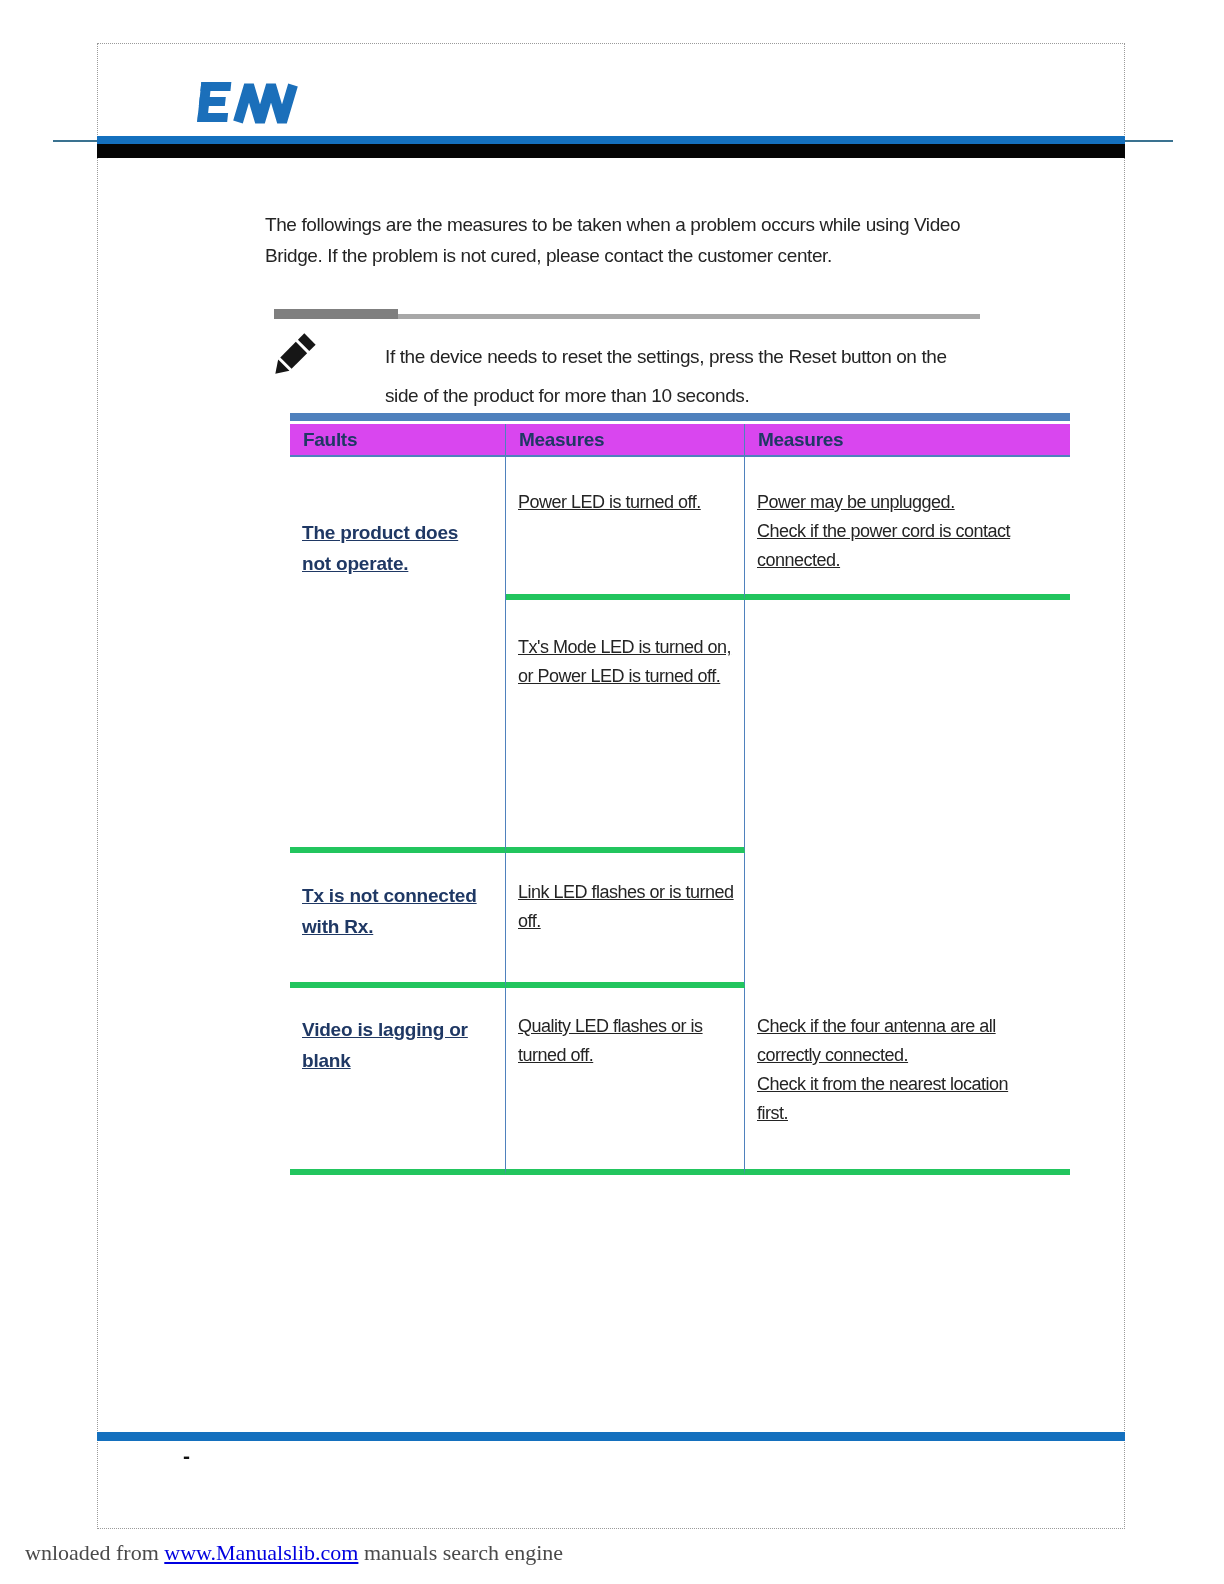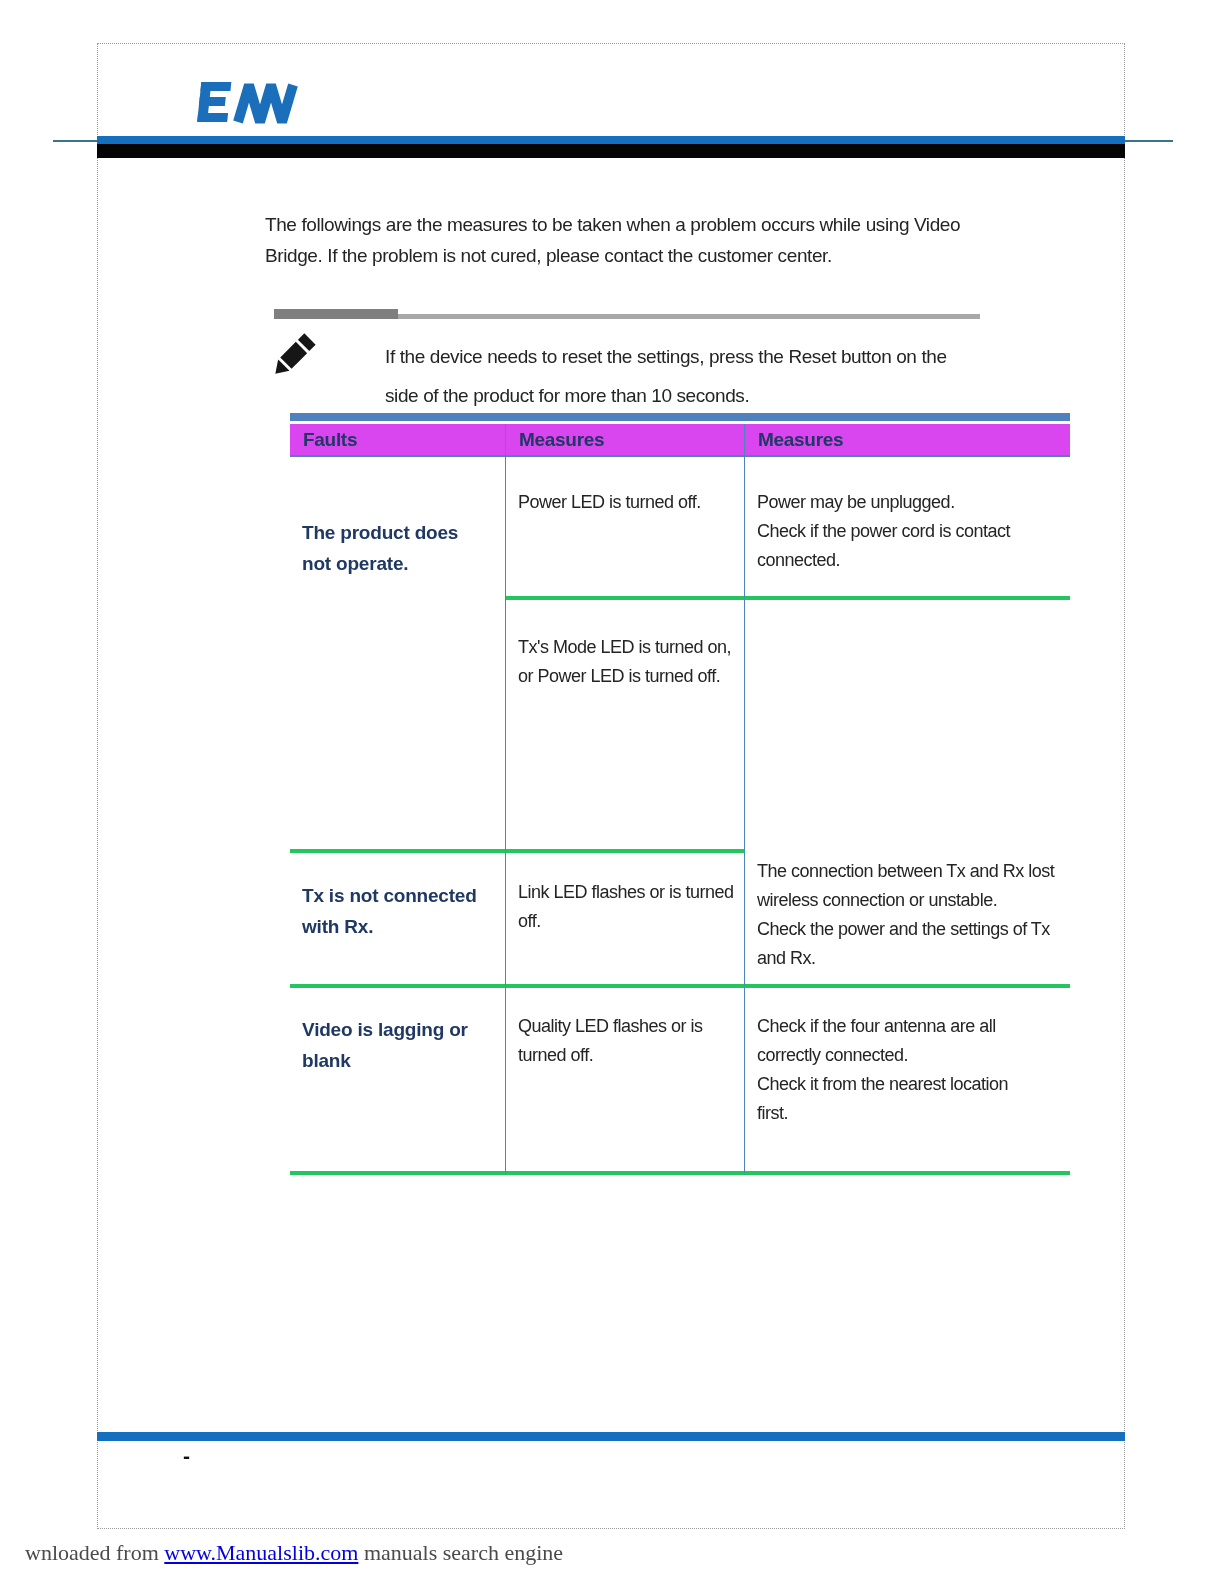--- a/index.html
+++ b/index.html
@@ -52,21 +52,21 @@
   }
   .cell{
     font-size:18px;line-height:29px;letter-spacing:-0.5px;
     white-space:pre-line;color:#242424;overflow:hidden;
   }
   .fault{
     font-weight:bold;color:#1F3864;font-size:19px;line-height:31px;
     letter-spacing:-0.2px;padding-left:12px;padding-right:8px;
   }
   .vline{border-right:1.5px solid #4F81BD;}
-  .hline{border-bottom:4px solid #22c55e;}
+  .hline{border-bottom:6px solid #22c55e;text-decoration:underline;}
   .c-fault1{grid-row:1 / span 2;grid-column:1;padding-top:60px;}
   .c-sym1a{grid-row:1;grid-column:2;padding:31px 8px 0 12px;}
   .c-mea1a{grid-row:1;grid-column:3;padding:31px 12px 0 12px;}
   .c-sym1b{grid-row:2;grid-column:2;padding:33px 8px 0 12px;}
   .c-mea1b{grid-row:2;grid-column:3;padding:33px 12px 0 12px;}
   .c-fault2{grid-row:3;grid-column:1;padding-top:27px;}
   .c-sym2{grid-row:3;grid-column:2;padding:25px 8px 0 12px;}
   .c-mea2{grid-row:3;grid-column:3;padding:4px 12px 0 12px;}
   .c-fault3{grid-row:4;grid-column:1;padding-top:26px;}
   .c-sym3{grid-row:4;grid-column:2;padding:24px 8px 0 12px;}
@@ -129,24 +129,20 @@
     <div class="cell vline hline c-sym1a">Power LED is turned off.</div>
     <div class="cell hline c-mea1a">Power may be unplugged.
 Check if the power cord is contact
 connected.</div>
     <div class="cell vline hline c-sym1b">Tx's Mode LED is turned on,
 or Power LED is turned off.</div>
     <div class="cell fault vline hline c-fault2">Tx is not connected
 with Rx.</div>
     <div class="cell vline hline c-sym2">Link LED flashes or is turned
 off.</div>
-    <div class="cell hline c-mea2">The connection between Tx and Rx lost
-wireless connection or unstable.
-Check the power and the settings of Tx
-and Rx.</div>
     <div class="cell fault vline hline c-fault3">Video is lagging or
 blank</div>
     <div class="cell hline c-mea3">Check if the four antenna are all
 correctly connected.
 Check it from the nearest location
 first.</div>
     <div class="cell vline hline c-sym3">Quality LED flashes or is
 turned off.</div>
   </div>
 </div>

